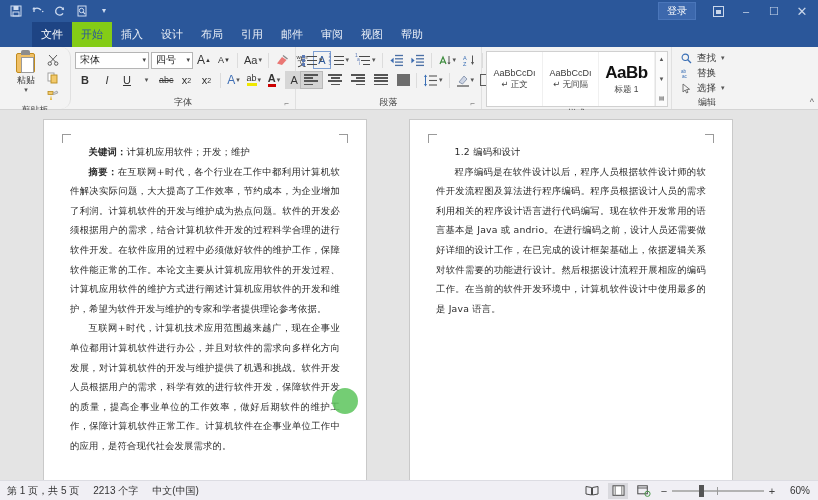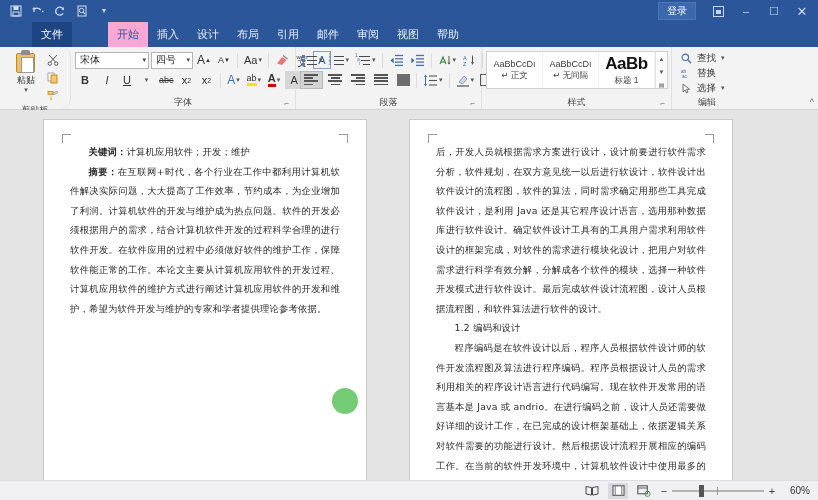--- a/index.html
+++ b/index.html
@@ -43,21 +43,21 @@
   .tabstrip {
     height: 25px; background: #2b579a; display: flex; align-items: stretch;
     position: relative;
     padding-left: 32px;
   }
   .tab {
     padding: 0 9px; display: flex; align-items: center;
     font-size: 11px; color: #eaeff7; white-space: nowrap;
   }
   .tab.file { background: #1e4484; color:#fff; }
-  .tab.active { background: #f9a8d4; color: #2b579a; margin-left: 36px; }
+  .tab.active { background: #84cc16; color: #2b579a; }
   .tellme {
     display: flex; align-items: center; gap: 4px; padding: 0 10px;
     font-size: 11px; color: #e6ecf6;
   }
   .tellme .bulb { font-size: 12px; }
   .share {
     margin-left: auto; display: flex; align-items: center; gap: 3px;
     padding: 0 10px; font-size: 11px; color: #eaeff7; margin-top: 33px;
   }
 
@@ -147,21 +147,21 @@
   .listicon b.num { width:4px; height:auto; background:none; font-size:5px; font-weight:normal; color:#5b79b5; line-height:3px; font-style:normal;}
   .align-ic { width: 17px; height: 14px; position: relative; }
   .align-ic s { position: absolute; left: 1px; height: 1.6px; background: #555; text-decoration:none; }
   .pgrid { width:13px; height:12px; border:1.5px solid #5a5a5a; }
   .ibtn.sel { background: #d4d4d4; border: 1px solid #b9b9b9; }
 
   
   .g-styles { width: 190px; }
   .g-styles .group-body { padding-top: 2px; }
   .stylebox {
-    border: 1px solid #d0d0d0; background: #fff; height: 38px;
+    border: 1px solid #d0d0d0; background: #fff; height: 56px;
     display: flex; align-items: stretch;
   }
   .style-item {
     width: 56px; display: flex; flex-direction: column; align-items: center;
     justify-content: center; gap: 1px; border-right: 1px solid #f0f0f0;
   }
   .style-prev { font-size: 9px; color: #3a3a3a; white-space: nowrap; }
   .style-prev.h1 { font-size: 17px; font-weight: bold; color: #111; letter-spacing:-0.5px;}
   .style-name { font-size: 8.5px; color: #444; white-space: nowrap; }
   .style-scroll {
@@ -653,41 +653,46 @@
 
   <div class="docarea">
 
     <div class="page left">
       <span class="crop tl"></span>
       <span class="crop tr"></span>
 
       <div class="page-inner">
         <p class="dp"><b class="lead">关键词：</b><span>计算机应用软件；开发；维护</span></p>
         <p class="dp"><b class="lead">摘要：</b><span>在互联网+时代，各个行业在工作中都利用计算机软件解决实际问题，大大提高了工作效率，节约成本，为企业增加了利润。计算机软件的开发与维护成为热点问题。软件的开发必须根据用户的需求，结合计算机软件开发的过程科学合理的进行软件开发。在软件应用的过程中必须做好软件的维护工作，保障软件能正常的工作。本论文主要从计算机应用软件的开发过程、计算机应用软件的维护方式进行阐述计算机应用软件的开发和维护，希望为软件开发与维护的专家和学者提供理论参考依据。</span></p>
+        <p class="dp">互联网+时代，计算机技术应用范围越来越广，现在企事业单位都用计算机软件进行办公，并且对软件的需求向多样化方向发展，对计算机软件的开发与维护提供了机遇和挑战。软件开发人员根据用户的需求，科学有效的进行软件开发，保障软件开发的质量，提高企事业单位的工作效率，做好后期软件的维护工作，保障计算机软件正常工作。计算机软件在企事业单位工作中的应用，是符合现代社会发展需求的。</p>
       </div>
     </div>
 
     <div class="page right">
       <span class="crop tl"></span>
       <span class="crop tr"></span>
 
       <div class="page-inner">
-        <p class="dp noindent">后，开发人员就根据需求方案进行设计，设计前要进行软件需求分析，软件规划，在双方意见统一以后进行软设计，软件设计出软件设计的流程图，软件的算法，同时需求确定用那些工具完成软件设计，是利用 Java 还是其它程序设计语言，选用那种数据库进行软件设计。确定软件设计工具有的工具用户需求利用软件设计的框架完成，对软件的需求进行模块化设计，把用户对软件需求进行科学有效分解，分解成各个软件的模块，选择一种软件开发模式进行软件设计。最后完成软件设计流程图，设计人员根据流程图，和软件算法进行软件的设计。</p>
         <p class="dp sub">1.2 编码和设计</p>
         <p class="dp">程序编码是在软件设计以后，程序人员根据软件设计师的软件开发流程图及算法进行程序编码。程序员根据设计人员的需求利用相关的程序设计语言进行代码编写。现在软件开发常用的语言基本是 Java 或 andrio。在进行编码之前，设计人员还需要做好详细的设计工作，在已完成的设计框架基础上，依据逻辑关系对软件需要的功能进行设计。然后根据设计流程开展相应的编码工作。在当前的软件开发环境中，计算机软件设计中使用最多的是 Java 语言。</p>
       </div>
     </div>
 
     <div class="click-dot"></div>
     <svg class="cursor-arrow" width="14" height="20" viewBox="0 0 14 20">
       <path d="M1 1 L1 14.5 L4.4 11.3 L6.6 16.6 L9 15.6 L6.9 10.6 L11.6 10.3 Z" fill="#fff" stroke="#1a1a1a" stroke-width="1"></path>
     </svg>
   </div>
 
   <div class="statusbar">
+    <div class="sb-left">
+      <span>第 1 页，共 5 页</span>
+      <span>2213 个字</span>
+      <span>中文(中国)</span>
+    </div>
     <div class="sb-right">
       <div class="view-btn">
         <svg width="14" height="11" viewBox="0 0 14 11">
             <path d="M1 1.5 L6.5 2.5 L6.5 10 L1 9 Z" fill="none" stroke="#4a4a4a" stroke-width="1"></path>
             <path d="M13 1.5 L7.5 2.5 L7.5 10 L13 9 Z" fill="none" stroke="#4a4a4a" stroke-width="1"></path>
           </svg>
       </div>
       <div class="view-btn active">
         <svg width="13" height="11" viewBox="0 0 13 11">
             <rect x="1" y="0.8" width="11" height="9.5" fill="#fff" stroke="#4a4a4a" stroke-width="1"></rect>

